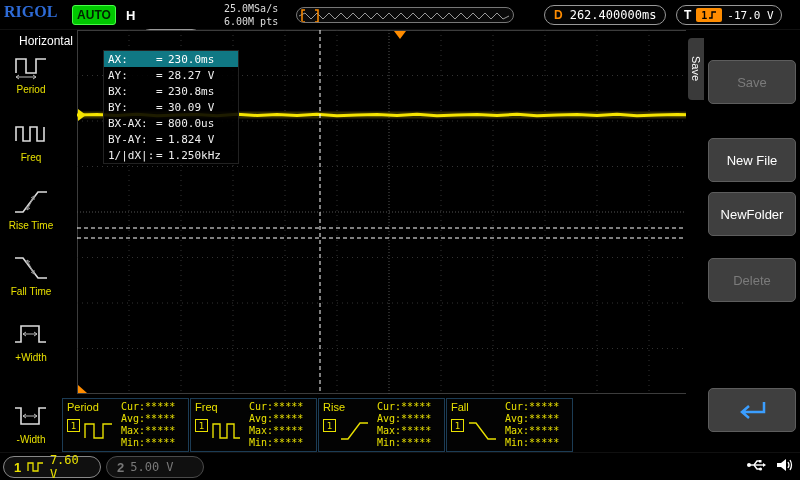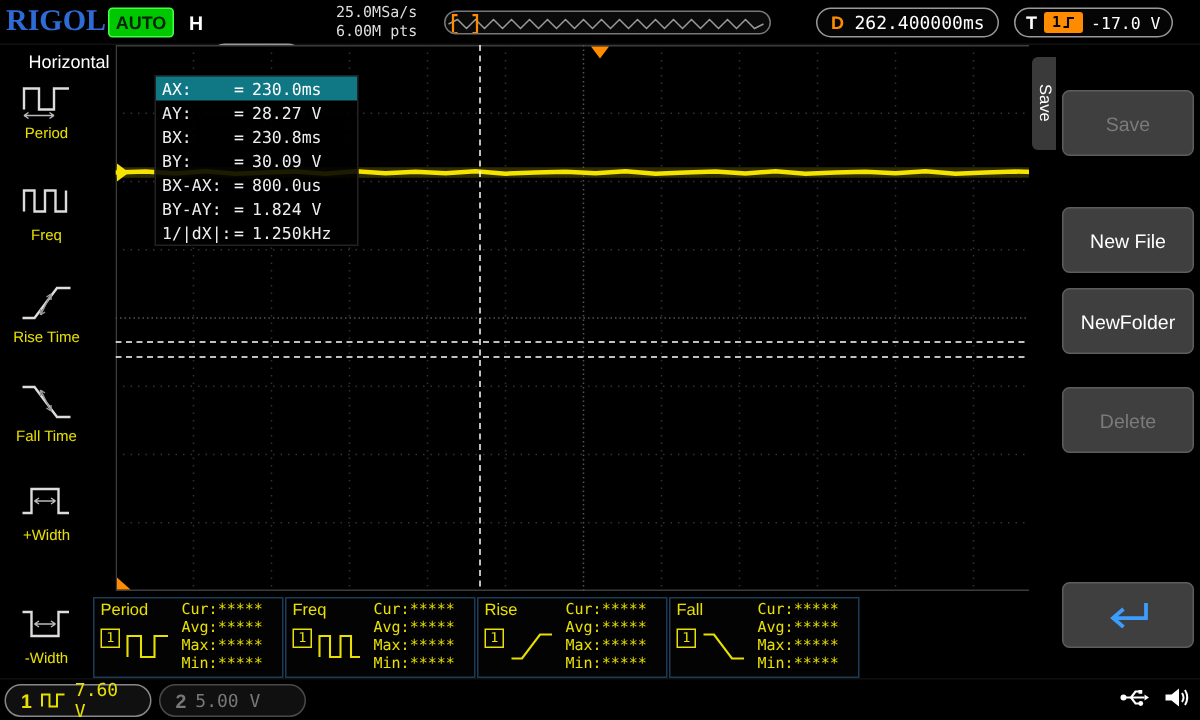--- a/index.html
+++ b/index.html
@@ -2,21 +2,21 @@
 <html><head>
 <meta charset="utf-8">
 <style>
   * { margin:0; padding:0; box-sizing:border-box; }
   html,body { background:#000; }
   body { width:800px; height:480px; overflow:hidden; font-family:"DejaVu Sans Mono", monospace; }
   #scope { position:relative; width:800px; height:480px; background:#000; }
 
   
   .topbar { position:absolute; left:0; top:0; width:800px; height:30px; background:#000; border-bottom:1px solid #111; }
-  .logo { position:absolute; left:4px; top:3px; color:#2e6bd6; font-family:"Liberation Serif", serif; font-weight:bold; font-size:20px; letter-spacing:0px; }
+  .logo { position:absolute; left:4px; top:3px; color:#2e6bd6; font-family:"Liberation Serif", serif; font-weight:bold; font-size:16px; letter-spacing:0px; }
   .auto-badge { position:absolute; left:72px; top:5px; width:44px; height:20px; background:#00c800; border:1px solid #45ff45; border-radius:3px; color:#002200; font-family:"Liberation Sans", sans-serif; font-weight:bold; font-size:12px; display:flex; align-items:center; justify-content:center; }
   .h-group { position:absolute; left:126px; top:5px; height:20px; display:flex; align-items:center; gap:5px; }
   .h-label { color:#fff; font-family:"Liberation Sans", sans-serif; font-weight:bold; font-size:13px; }
   .timebase-pill { height:20px; min-width:58px; border:1px solid #999; border-radius:10px; background:#0a0a0a; color:#fff; font-size:12px; display:flex; align-items:center; justify-content:center; padding:0 8px;margin-top:48px; }
   .rate-group { position:absolute; left:224px; top:2px; color:#ddd; font-size:10px; line-height:13px; }
   .preview { position:absolute; left:296px; top:7px; width:218px; height:16px; border:1px solid #777; border-radius:8px; background:#0a0a0a; overflow:hidden; }
   .d-group { position:absolute; left:544px; top:5px; height:20px; border:1px solid #999; border-radius:10px; display:flex; align-items:center; gap:7px; padding:0 9px; background:#050505; }
   .d-label { color:#ff8c00; font-family:"Liberation Sans", sans-serif; font-weight:bold; font-size:12px; }
   .d-value { color:#fff; font-size:12px; }
   .t-group { position:absolute; left:676px; top:5px; height:20px; border:1px solid #999; border-radius:10px; display:flex; align-items:center; gap:5px; padding:0 7px; background:#050505; }

